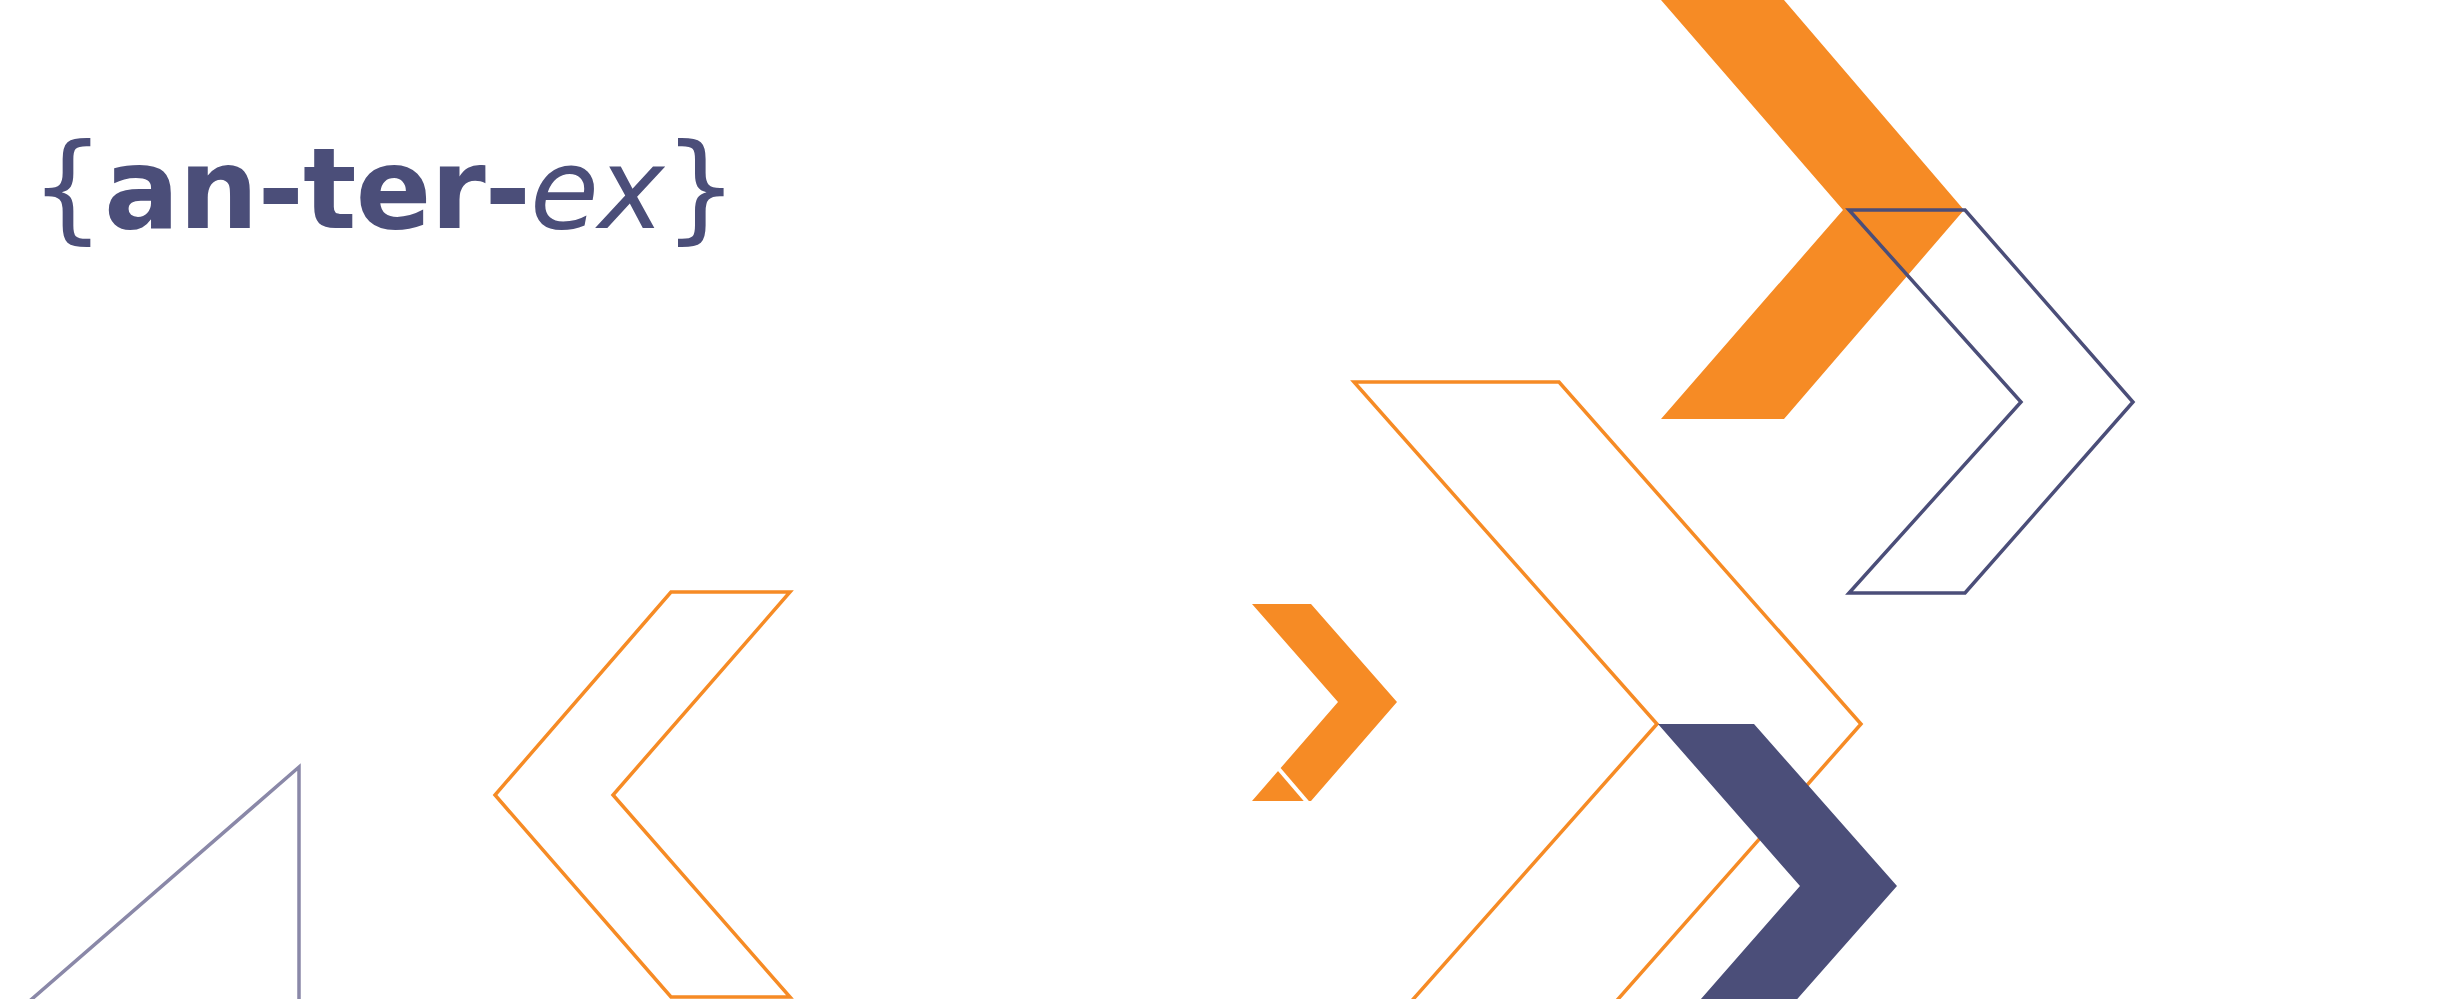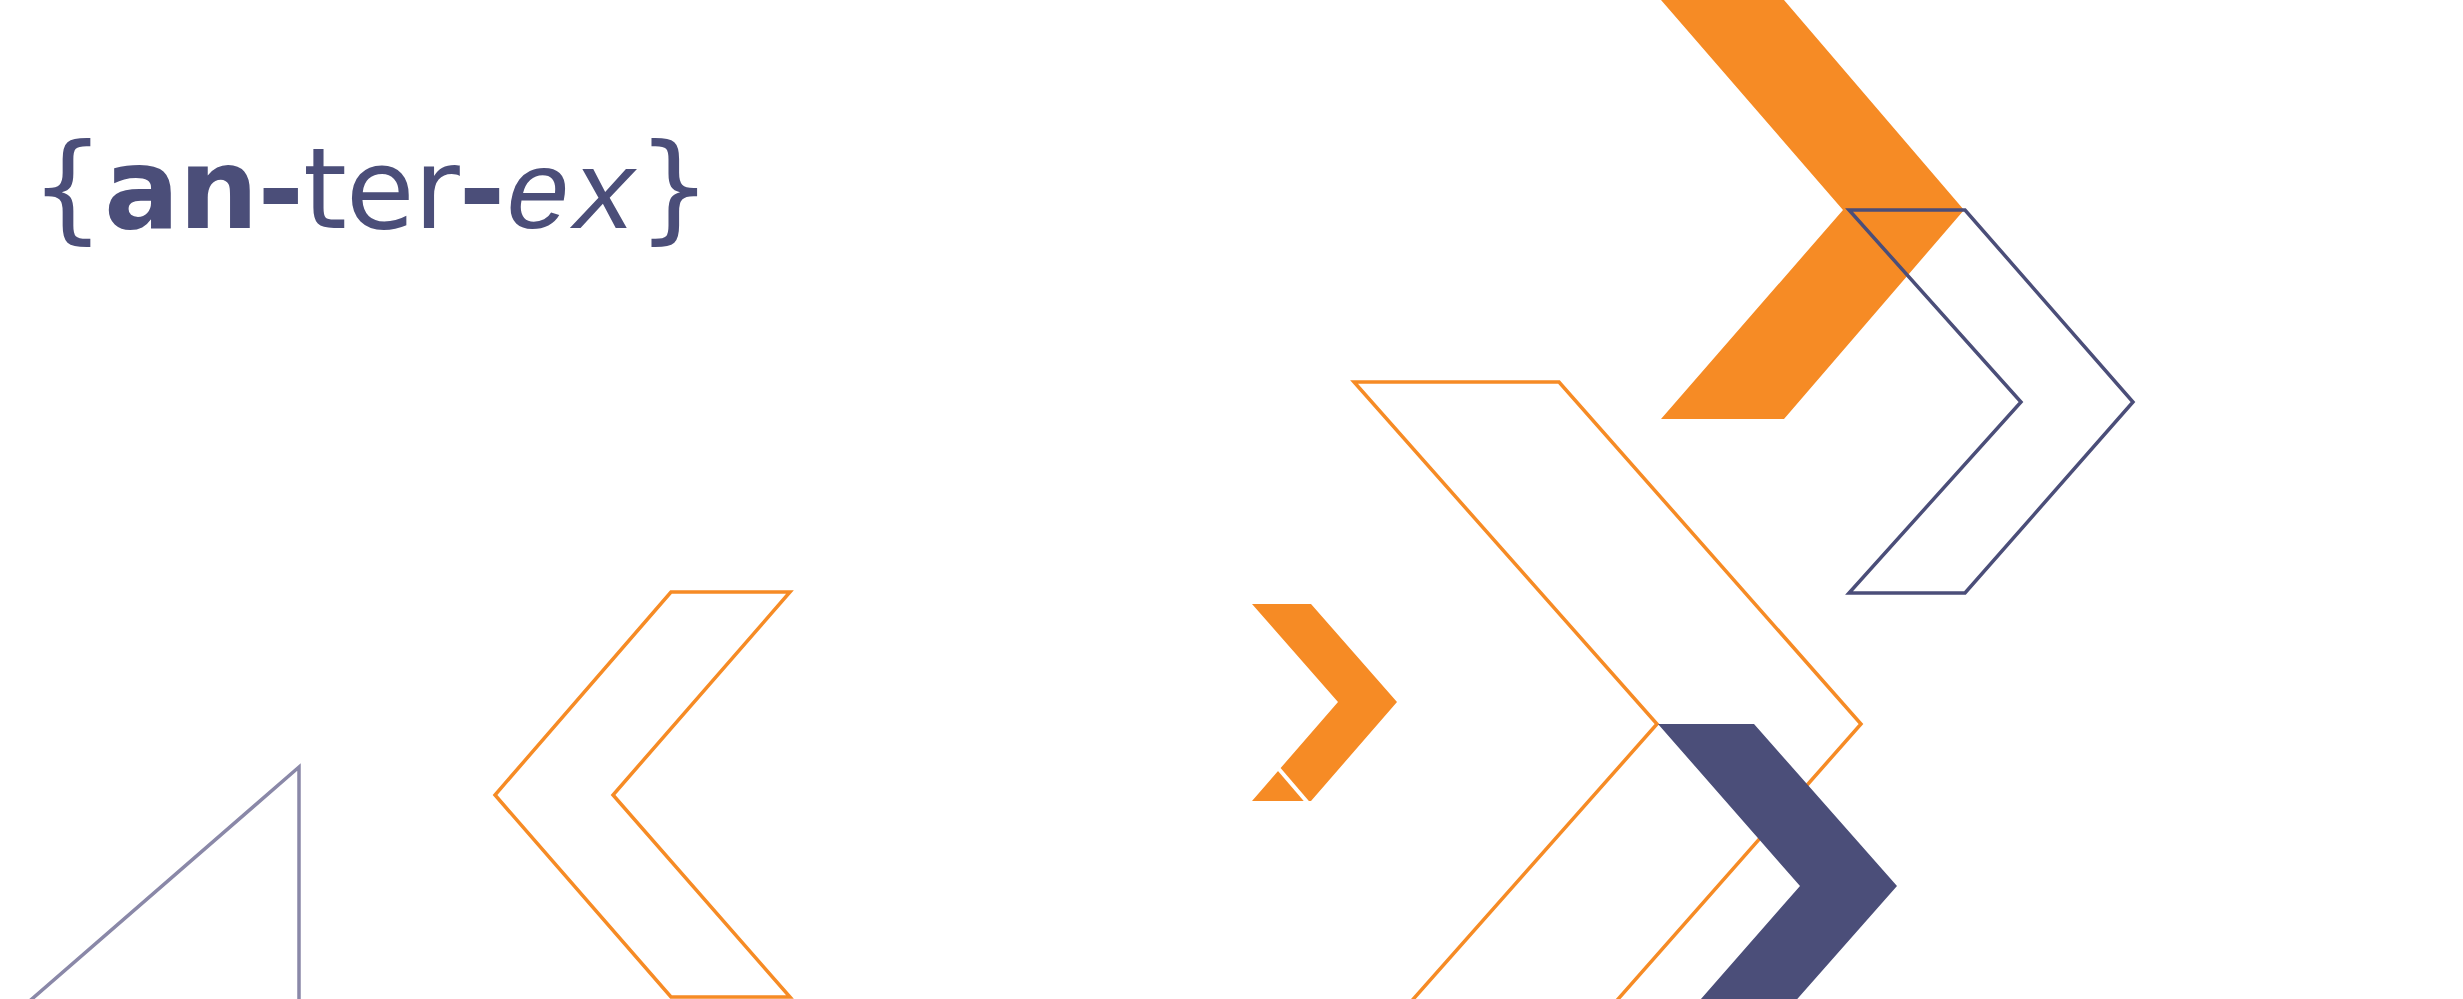--- a/index.html
+++ b/index.html
@@ -4,22 +4,22 @@
 <style>
   html, body { margin: 0; padding: 0; background: #ffffff; }
   body { width: 2463px; height: 999px; position: relative; overflow: hidden; }
   .logo {
     position: absolute; left: 30px; top: 128px;
     font-family: "DejaVu Sans", sans-serif;
     font-size: 112px; line-height: 1; color: #4b4e79;
     white-space: nowrap; letter-spacing: -1px;
   }
   .logo .light { font-weight: bold; }
-  .logo .bold { font-weight: normal; }
-  .logo .ital { font-style: italic; font-weight: normal; font-family: Liberation Mono, monospace; }
+  .logo .bold { font-weight: bold; }
+  .logo .ital { font-style: italic; font-weight: normal; }
   .logo .brace { font-weight: normal; font-size: 118px; }
   svg.art { position: absolute; left: 0; top: 0; }
 </style>
 </head>
 <body>
 
 <div class="logo">
   <span class="brace">{</span><span class="light">an</span><span class="light">-</span><span class="bold">ter</span><span class="light">-</span><span class="ital">ex</span><span class="brace">}</span>
 </div>
 

